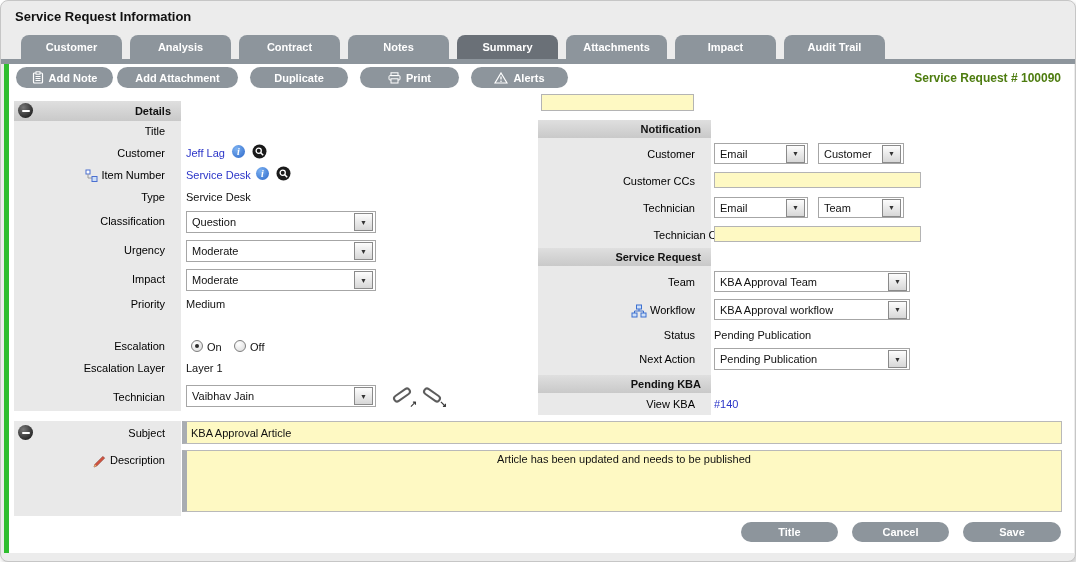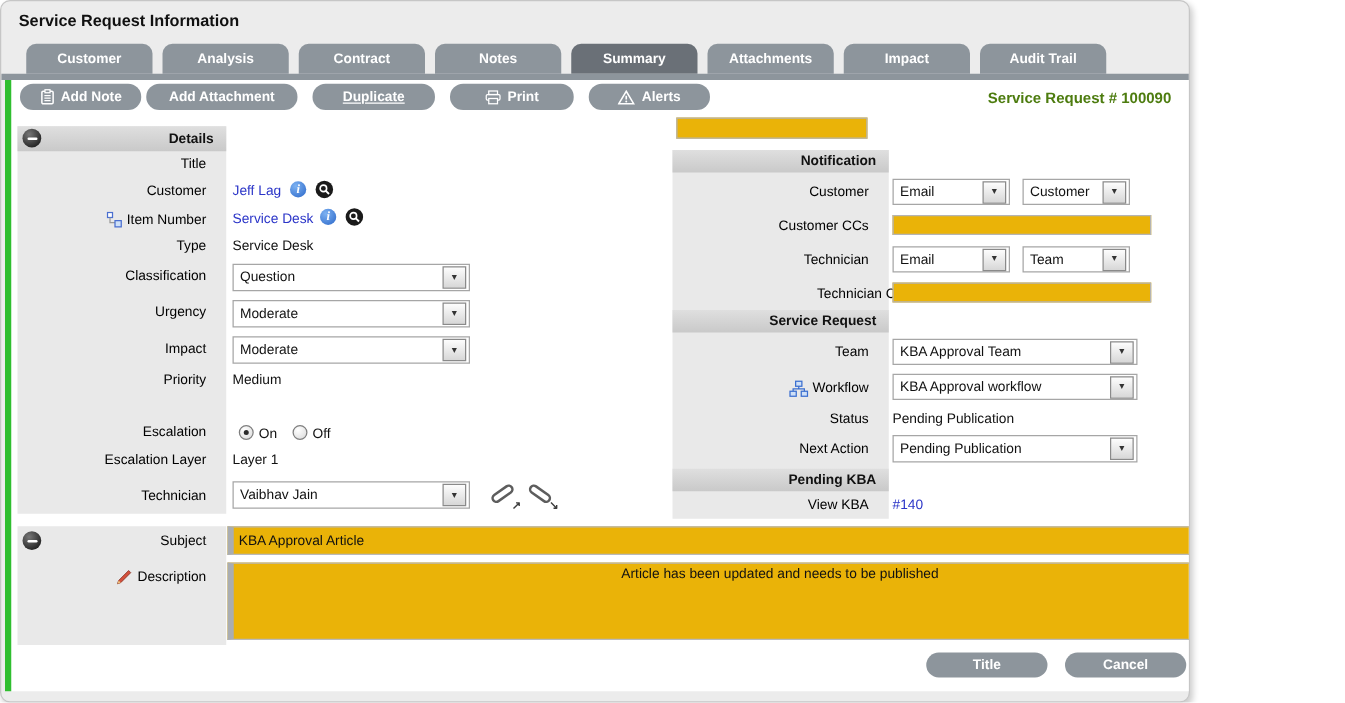--- a/index.html
+++ b/index.html
@@ -1,17 +1,17 @@
 <!DOCTYPE html>
 <html style="--accent-green: #2fbe2f; --tab-gray: #8d959c; --tab-active: #6a7077; --button-gray: #8d959c; --header-gray: #d2d2d2; --label-gray: #e9e9e9; --link-blue: #2b35c8; --page-gray: #ececec; --info-blue: #2a66c8;"><head>
 <meta charset="utf-8">
 <style>
   html,body { margin:0; padding:0; background:#fff; font-family:"Liberation Sans", sans-serif; }
   #page {
-    position:relative; width:952px; height:562px;
+    position:relative; width:1076px; height:562px;
     background:var(--page-gray,#ececec);
     border:1px solid #c6c6c6; border-radius:8px;
     box-sizing:border-box; overflow:hidden;
     box-shadow:2px 3px 5px rgba(0,0,0,.2);
   }
   .title { position:absolute; left:14px; top:8px; font-size:13px; font-weight:bold; color:#111; }
   .req-num { position:absolute; right:14px; top:70px; font-size:12px; font-weight:bold; color:#4d7c0f; }
 
   
   .tabbar { position:absolute; left:20px; top:34px; display:flex; gap:8px; }
@@ -53,21 +53,21 @@
   }
   .combo-text { flex:1; padding-left:5px; font-size:11px; color:#111; white-space:nowrap; overflow:hidden; }
   .combo-btn {
     width:17px; height:16px; margin:2px; border:1px solid #8a8a8a;
     background:linear-gradient(#fdfdfd,#d7d7d7); font-size:7px; color:#333;
     display:flex; align-items:center; justify-content:center; flex:none;
   }
 
   
   .tin {
-    position:absolute; border:1px solid #b4b4b4; background:#eab308; box-sizing:border-box;
+    position:absolute; border:1px solid #b4b4b4; background:#fef9c3; box-sizing:border-box;
     font-family:"Liberation Sans", sans-serif; font-size:11px; padding:2px 4px; color:#111;
   }
   .tin.heavy { border:1px solid #b9b9b9; border-left:5px solid #a9adb2; }
   textarea.tin { resize:none;text-align:center; }
 
   
   .radio { position:absolute; width:12px; height:12px; border-radius:50%;
     border:1px solid #7e7e7e; background:radial-gradient(circle at 35% 30%, #fff, #d9d9d9);
     box-sizing:border-box; cursor:pointer; }
   .radio.sel::after { content:""; position:absolute; left:3px; top:3px; width:4px; height:4px;
@@ -127,21 +127,21 @@
           <line x1="3.5" y1="5.5" x2="8.5" y2="5.5" stroke="#fff"></line>
           <line x1="3.5" y1="7.5" x2="8.5" y2="7.5" stroke="#fff"></line>
           <line x1="3.5" y1="9.5" x2="8.5" y2="9.5" stroke="#fff"></line>
         </svg>
       </span>
     <span>Add Note</span>
   </button>
   <button class="pill" style="left:116px; top:66px; width:121px;">
     <span>Add Attachment</span>
   </button>
-  <button class="pill" style="left:249px; top:66px; width:98px;text-decoration:underline;">
+  <button class="pill" style="left:249px; top:66px; width:98px;">
     <span>Duplicate</span>
   </button>
   <button class="pill" style="left:359px; top:66px; width:99px;">
     <span class="inline-svg">
         <svg width="13" height="12" viewBox="0 0 13 12">
           <rect x="3" y="0.8" width="7" height="2.8" fill="none" stroke="#fff"></rect>
           <rect x="1" y="3.6" width="11" height="4.4" rx="1" fill="none" stroke="#fff"></rect>
           <rect x="3" y="6.8" width="7" height="4.2" fill="#8d959c" stroke="#fff"></rect>
         </svg>
       </span>

